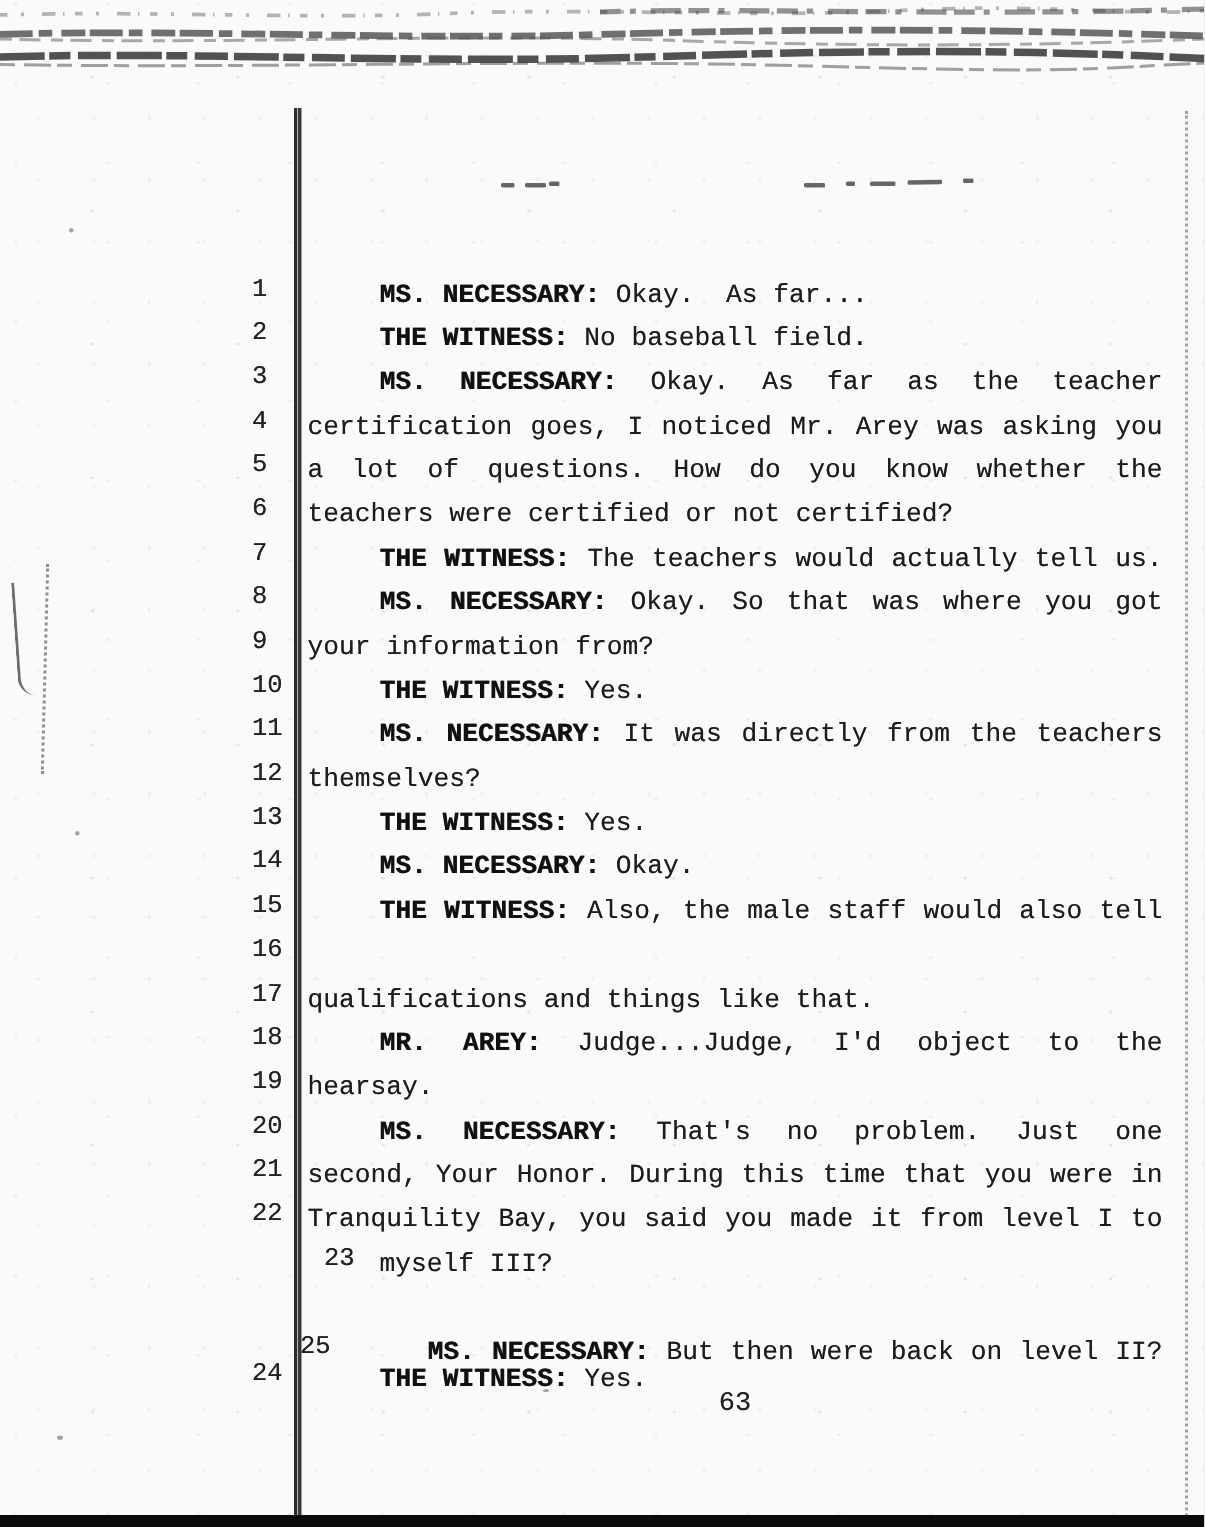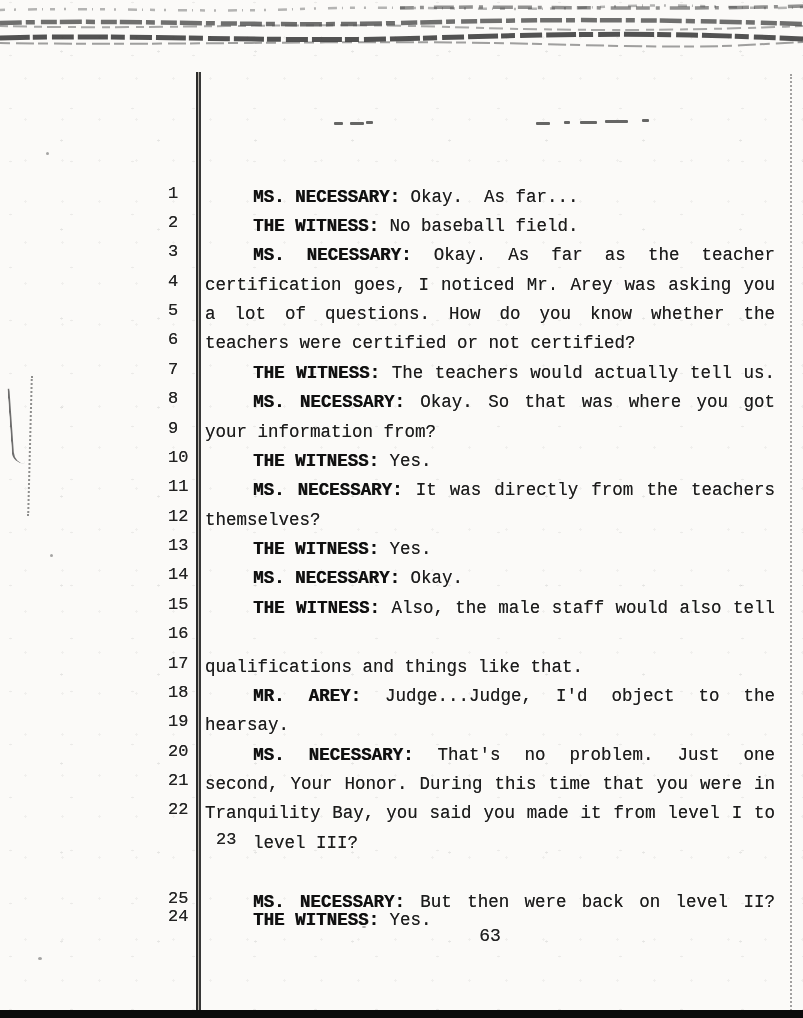--- a/index.html
+++ b/index.html
@@ -180,27 +180,27 @@
       <div class="row just" style="top: 771.1px;">
         <span class="lnum">21</span>
         <span class="ltext">second, Your Honor.  During this time that you were in</span>
       </div>
       <div class="row just" style="top: 800.48px;">
         <span class="lnum">22</span>
         <span class="ltext">Tranquility Bay, you said you made it from level I to</span>
       </div>
       <div class="row" style="top: 829.86px; margin-left: 48px;">
         <span class="lnum">23</span>
-        <span class="ltext">level III?</span>
+        <span class="ltext">myself III?</span>
       </div>
       <div class="row" style="top: 859.24px; margin-top: 48px;">
         <span class="lnum">24</span>
         <span class="ltext ind"><b class="spk">THE WITNESS:</b> Yes.</span>
       </div>
-      <div class="row just" style="top: 888.62px;">
+      <div class="row just" style="top: 888.62px; margin-left: 32px;">
         <span class="lnum">25</span>
         <span class="ltext ind"><b class="spk">MS. NECESSARY:</b> But then were back on level II?</span>
       </div>
     </div>
 
   <div class="page-number">63</div>
 
   <div class="bottom-bar"></div>
 
 </div>

